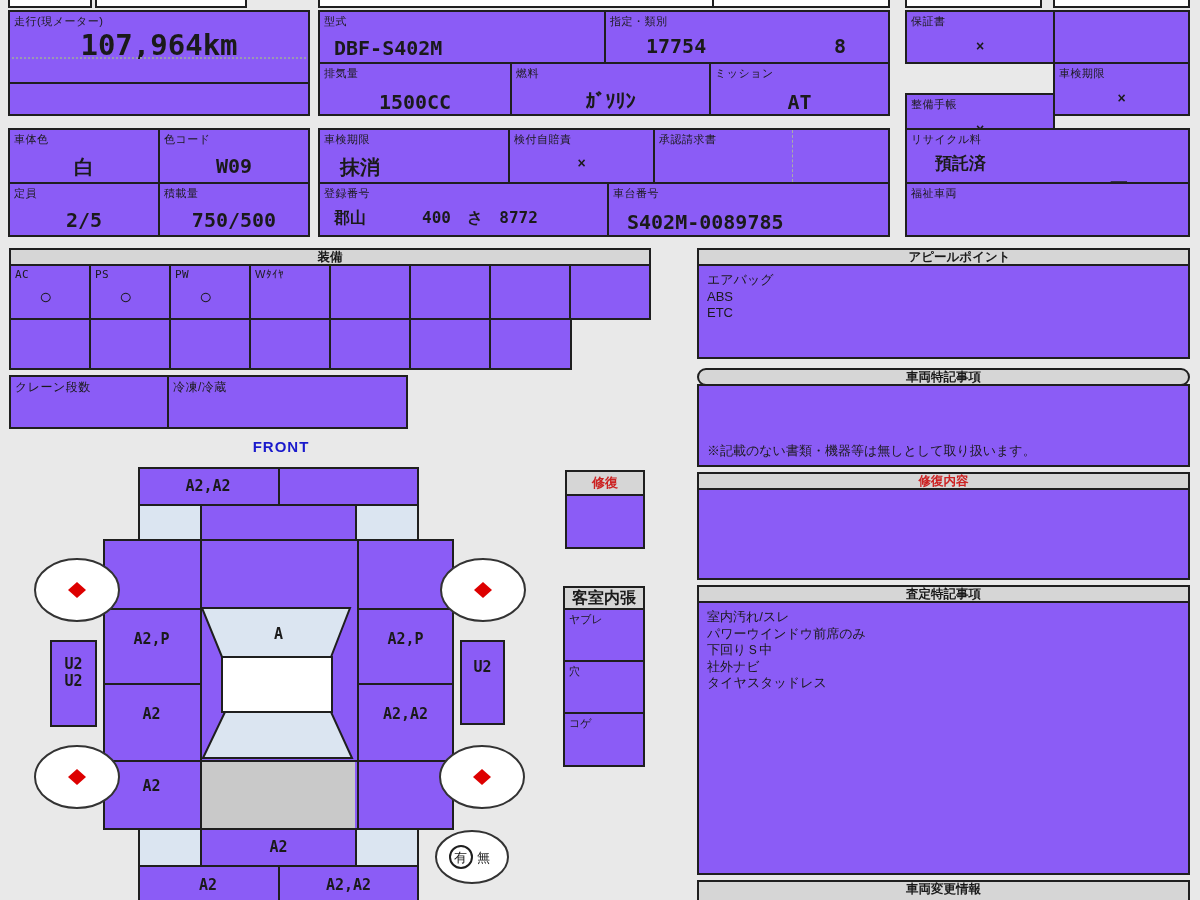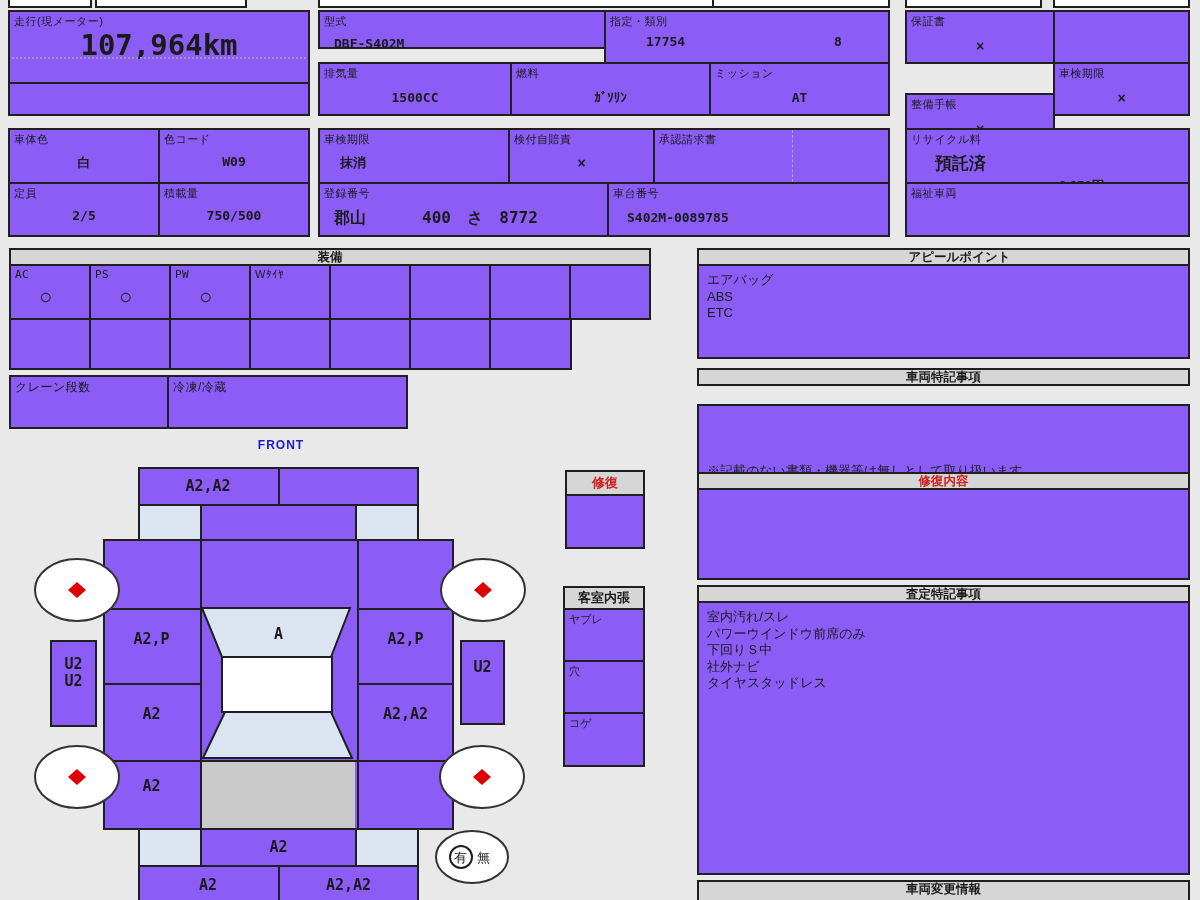--- a/index.html
+++ b/index.html
@@ -1,21 +1,21 @@
 <!DOCTYPE html>
 <html><head>
 <meta charset="utf-8">
 <style>
   html,body{margin:0;padding:0;}
   body{width:1200px;height:900px;position:relative;overflow:hidden;
        background:#e9e9e9;font-family:"Liberation Sans",sans-serif;color:#1a1a1a;}
   .box{position:absolute;background:#8b5cf6;border:2px solid #1f1f1f;box-sizing:border-box;}
   .cut{position:absolute;background:#fff;border:2px solid #1f1f1f;border-top:none;box-sizing:border-box;}
   .lbl{position:absolute;top:2px;left:4px;font-size:11px;letter-spacing:0.5px;white-space:nowrap;}
-  .val{position:absolute;left:0;right:0;text-align:center;font-weight:bold;font-size:13px;white-space:nowrap;}
+  .val{position:absolute;left:0;right:0;text-align:center;font-weight:bold;font-size:20px;white-space:nowrap;}
   .mono{font-family:"DejaVu Sans Mono",monospace;}
   .hdr{position:absolute;background:#d6d6d6;border:2px solid #1f1f1f;box-sizing:border-box;
        text-align:center;font-size:12.5px;font-weight:bold;line-height:14px;}
   .vline{position:absolute;top:0;bottom:0;width:2px;background:#1f1f1f;}
   .hline{position:absolute;left:0;height:2px;background:#1f1f1f;}
   .blue{position:absolute;background:#dbe5f1;}
   .dtxt{position:absolute;text-align:center;font-weight:bold;font-size:15px;
         font-family:"DejaVu Sans Mono",monospace;z-index:10;white-space:nowrap;}
   .panel-item{font-size:13px;line-height:16.5px;white-space:nowrap;}
   svg{position:absolute;z-index:5;}
@@ -30,21 +30,21 @@
 <div class="cut" style="left:905px;top:0;width:137px;height:8px;"></div>
 <div class="cut" style="left:1053px;top:0;width:137px;height:8px;"></div>
 
 <div class="box" style="left:8px;top:10px;width:302px;height:106px;">
   <span class="lbl">走行(現メーター)</span>
   <div class="val mono" style="top:16px;font-size:29px;">107,964km</div>
   <div style="position:absolute;left:2px;right:2px;top:45px;border-bottom:2px dotted #9a9ab0;"></div>
   <div class="hline" style="top:70px;width:100%;"></div>
 </div>
 
-<div class="box" style="left:318px;top:10px;width:288px;height:39px;">
+<div class="box" style="left:318px;top:10px;width:288px;height:54px;">
   <span class="lbl">型式</span>
   <div class="val mono" style="top:24px;left:14px;right:auto;">DBF-S402M</div>
 </div>
 <div class="box" style="left:604px;top:10px;width:286px;height:54px;padding-left:44px;">
   <span class="lbl">指定・類別</span>
   <div class="val mono" style="top:22px;left:40px;right:auto;">17754</div>
   <div class="val mono" style="top:22px;left:228px;right:auto;">8</div>
 </div>
 <div class="box" style="left:905px;top:10px;width:150px;height:54px;">
   <span class="lbl">保証書</span>
@@ -147,21 +147,21 @@
     <div class="vline" style="left:478px;"></div>
 </div>
 
 <div class="box" style="left:9px;top:375px;width:160px;height:54px;">
   <span class="lbl" style="font-size:12px;">クレーン段数</span>
 </div>
 <div class="box" style="left:167px;top:375px;width:241px;height:54px;">
   <span class="lbl" style="font-size:12px;">冷凍/冷蔵</span>
 </div>
 
-<div style="position:absolute;left:250px;top:438px;width:62px;text-align:center;color:#1a1acc;font-weight:bold;font-size:12px;letter-spacing:1px;">FRONT</div>
+<div style="position:absolute;left:250px;top:438px;width:62px;text-align:center;color:#1a1acc;font-weight:bold;font-size:15px;letter-spacing:1px;">FRONT</div>
 
 <div class="box" style="left:138px;top:467px;width:281px;height:39px;">
   <div class="vline" style="left:138px;"></div>
 </div>
 <div class="dtxt" style="left:138px;width:140px;top:477px;">A2,A2</div>
 
 <div class="box" style="left:138px;top:504px;width:281px;height:37px;">
   <div class="blue" style="left:0;top:0;width:60px;height:33px;"></div>
   <div class="blue" style="left:215px;top:0;width:62px;height:33px;"></div>
   <div class="vline" style="left:60px;"></div>
@@ -226,37 +226,37 @@
   <circle cx="461" cy="857" r="11" fill="none" stroke="#1f1f1f" stroke-width="2"></circle>
 </svg>
 <span style="position:absolute;left:454px;top:849px;font-size:13px;z-index:10;">有</span>
 <span style="position:absolute;left:477px;top:849px;font-size:13px;z-index:10;">無</span>
 
 <div class="box" style="left:565px;top:470px;width:80px;height:79px;">
   <div style="background:#d6d6d6;border-bottom:2px solid #1f1f1f;height:22px;line-height:22px;text-align:center;color:#cc2222;font-weight:bold;font-size:13px;">修復</div>
 </div>
 
 <div class="box" style="left:563px;top:586px;width:82px;height:181px;">
-  <div style="background:#d6d6d6;border-bottom:2px solid #1f1f1f;height:20px;line-height:20px;text-align:center;font-weight:bold;font-size:13px;">客室内張</div>
+  <div style="background:#d6d6d6;border-bottom:2px solid #1f1f1f;height:20px;line-height:20px;text-align:center;font-weight:bold;font-size:16px;">客室内張</div>
   <div style="height:50px;font-size:11px;padding:2px 4px;box-sizing:border-box;">ヤブレ</div>
   <div style="height:52px;border-top:2px solid #1f1f1f;font-size:11px;padding:2px 4px;box-sizing:border-box;">穴</div>
   <div style="height:53px;border-top:2px solid #1f1f1f;font-size:11px;padding:2px 4px;box-sizing:border-box;">コゲ</div>
 </div>
 
 <div class="hdr" style="left:697px;top:248px;width:493px;height:18px;padding-left:32px;">アピールポイント</div>
 <div class="box" style="left:697px;top:264px;width:493px;height:95px;">
   <div style="padding:6px 8px;">
     <div class="panel-item">エアバッグ</div>
     <div class="panel-item">ABS</div>
     <div class="panel-item">ETC</div>
   </div>
 </div>
 
-<div class="hdr" style="left:697px;top:368px;width:493px;height:18px;">車両特記事項</div>
-<div class="box" style="left:697px;top:404px;width:493px;height:83px;padding-left:34px;">
+<div class="hdr" style="left:697px;top:368px;width:493px;height:18px;border-radius:9px;">車両特記事項</div>
+<div class="box" style="left:697px;top:384px;width:493px;height:83px;padding-left:34px;">
   <div class="panel-item" style="position:absolute;left:8px;bottom:6px;font-size:13px;">※記載のない書類・機器等は無しとして取り扱います。</div>
 </div>
 
 <div class="hdr" style="left:697px;top:472px;width:493px;height:18px;color:#cc2222;">修復内容</div>
 <div class="box" style="left:697px;top:488px;width:493px;height:92px;">
   <div class="panel-item" style="padding:6px 8px;"></div>
 </div>
 
 <div class="hdr" style="left:697px;top:585px;width:493px;height:18px;">査定特記事項</div>
 <div class="box" style="left:697px;top:601px;width:493px;height:274px;">

